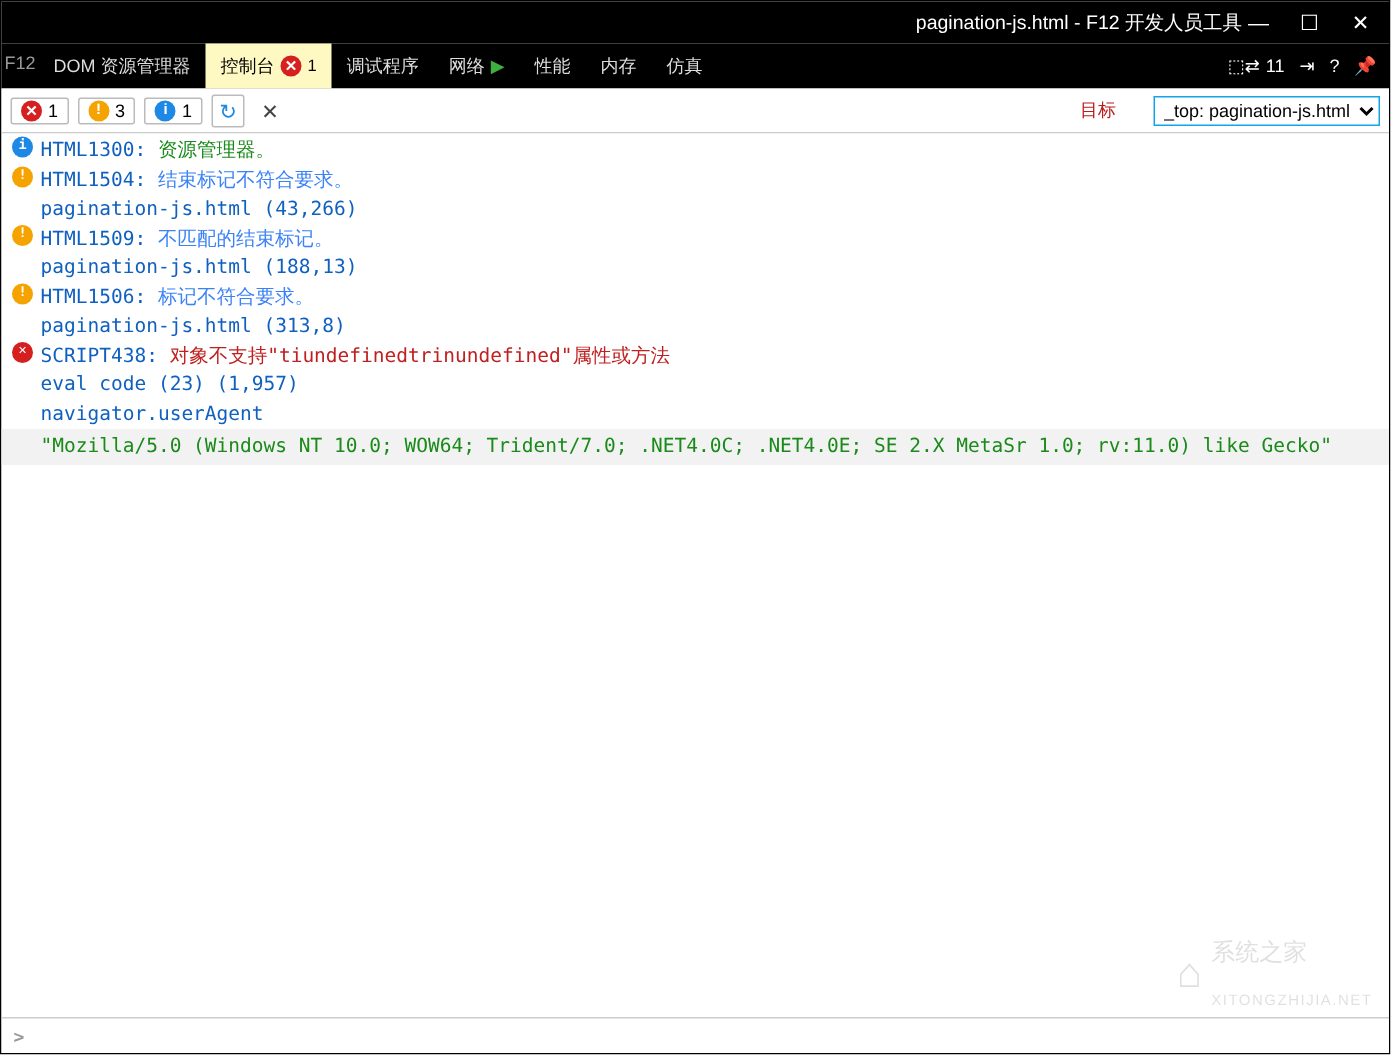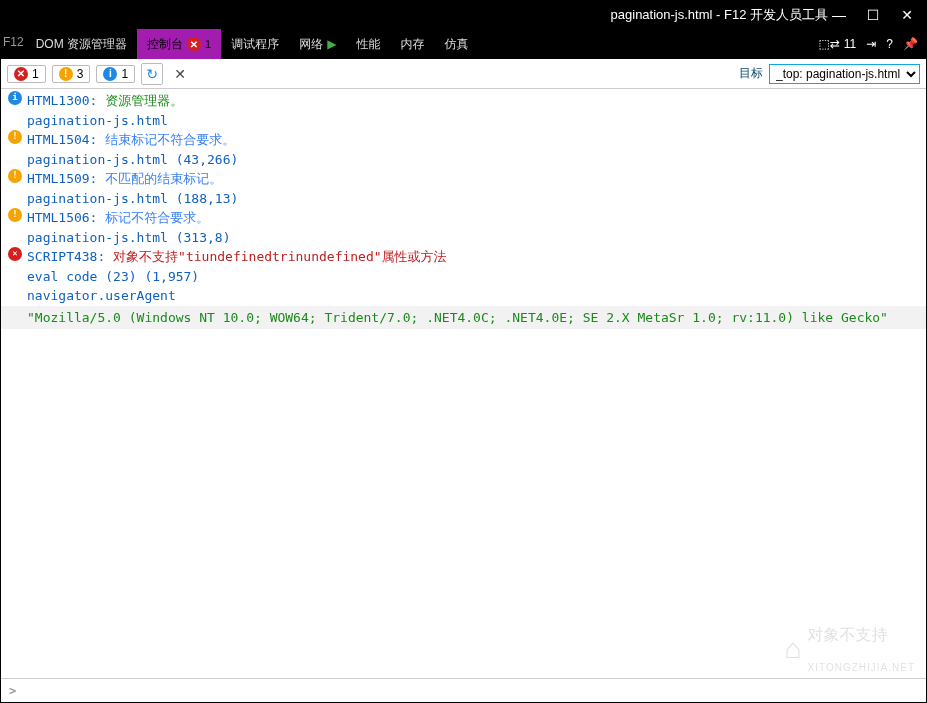--- a/index.html
+++ b/index.html
@@ -5,37 +5,37 @@
 * { margin: 0; padding: 0; box-sizing: border-box; }
 body { font-family: "Segoe UI", "Microsoft YaHei", sans-serif; font-size: 12px; background: #fff; width: 927px; height: 703px; overflow: hidden; position: relative; }
 .window { display: flex; flex-direction: column; height: 100%; border: 1px solid #000; }
 .titlebar { background: #000; color: #fff; height: 28px; display: flex; align-items: center; padding: 0 8px; }
 .titlebar-title { flex: 1; text-align: right; font-size: 13px; }
 .titlebar-controls { display: flex; gap: 12px; align-items: center; }
 .titlebar-btn { width: 22px; height: 22px; display: flex; align-items: center; justify-content: center; color: #fff; font-size: 14px; cursor: pointer; }
 .tabbar { background: #000; color: #ccc; height: 30px; display: flex; align-items: stretch; padding: 0; }
 .tab-left-label { padding: 6px 2px; color: #999; }
 .tab { padding: 6px 10px; display: flex; align-items: center; gap: 4px; cursor: pointer; color: #ddd; }
-.tab.active { background: #a21caf; color: #000; }
+.tab.active { background: #fef9c3; color: #000; }
 .tab-badge-error { background: #d62020; color: #fff; border-radius: 50%; width: 14px; height: 14px; display: inline-flex; align-items: center; justify-content: center; font-size: 10px; font-weight: bold; }
 .tab-badge-count { font-size: 11px; }
 .tab-play-icon { color: #3fb03f; }
 .tabbar-spacer { flex: 1; }
 .tabbar-right { display: flex; align-items: center; gap: 10px; padding-right: 8px; color: #fff; }
 .tabbar-right-item { display: flex; align-items: center; gap: 4px; cursor: pointer; }
 .toolbar { background: #fff; border-bottom: 1px solid #ccc; height: 30px; display: flex; align-items: center; padding: 0 6px; gap: 6px; }
 .chip { border: 1px solid #bbb; border-radius: 2px; padding: 1px 6px; display: inline-flex; align-items: center; gap: 4px; font-size: 12px; background: #fff; cursor: pointer; }
 .chip-icon { width: 14px; height: 14px; display: inline-flex; align-items: center; justify-content: center; border-radius: 50%; color: #fff; font-size: 10px; font-weight: bold; }
 .chip-icon.err { background: #d62020; }
 .chip-icon.warn { background: #f5a300; }
 .chip-icon.info { background: #1e88e5; }
 .tool-btn { width: 22px; height: 22px; display: inline-flex; align-items: center; justify-content: center; cursor: pointer; color: #444; font-size: 14px; }
 .tool-btn.refresh { color: #1e88e5; border: 1px solid #bbb; border-radius: 2px; }
 .toolbar-spacer { flex: 1; }
-.target-label { font-size: 12px; color: #0c4a6e; margin-right: 0; }
+.target-label { font-size: 12px; color: #b91c1c; margin-right: 19px; }
 .target-select { border: 1px solid #0ea5e9; font-size: 12px; padding: 1px 2px; min-width: 140px; background: #fff; }
 .console { flex: 1; overflow: auto; background: #fff; padding: 2px 0; font-family: Consolas, monospace; font-size: 13px; line-height: 1.5; }
 .row { display: flex; align-items: flex-start; padding: 0 6px; }
 .row-icon { width: 16px; flex-shrink: 0; margin-right: 4px; display: flex; align-items: center; justify-content: center; }
 .row-icon .i { width: 14px; height: 14px; border-radius: 50%; display: inline-flex; align-items: center; justify-content: center; color: #fff; font-size: 9px; font-weight: bold; }
 .i.err { background: #d62020; }
 .i.warn { background: #f5a300; }
 .i.info { background: #1e88e5; }
 .row-content { flex: 1; }
 .code-blue { color: #1060c0; }
@@ -125,21 +125,20 @@
     </select>
   </div>
 
   <div class="console" id="console-area">
       <div class="row">
         <div class="row-icon">
           <span class="i info">i</span>
         </div>
         <div class="row-content"><span class="code-blue">HTML1300:</span> <span class="code-green">资源管理器。</span></div>
       </div>
-      <div class="sub"><span class="code-link">pagination-js.html</span></div>
       <div class="row">
         <div class="row-icon">
           <span class="i warn">!</span>
         </div>
         <div class="row-content"><span class="code-blue">HTML1504:</span> <span class="code-black">结束标记不符合要求。</span></div>
       </div>
       <div class="sub"><span class="code-link">pagination-js.html (43,266)</span></div>
       <div class="row">
         <div class="row-icon">
           <span class="i warn">!</span>
@@ -167,16 +166,16 @@
 
   <div class="cmdline">
     <span class="cmd-prompt">&gt;</span>
     <input class="cmd-input" style="">
   </div>
 </div>
 
 <div class="watermark">
   <span style="font-size:28px;">⌂</span>
   <span>
-    <span>对象不支持</span>
+    <span>系统之家</span>
     <span class="watermark-sub">XITONGZHIJIA.NET</span>
   </span>
 </div>
 
 </body></html>

